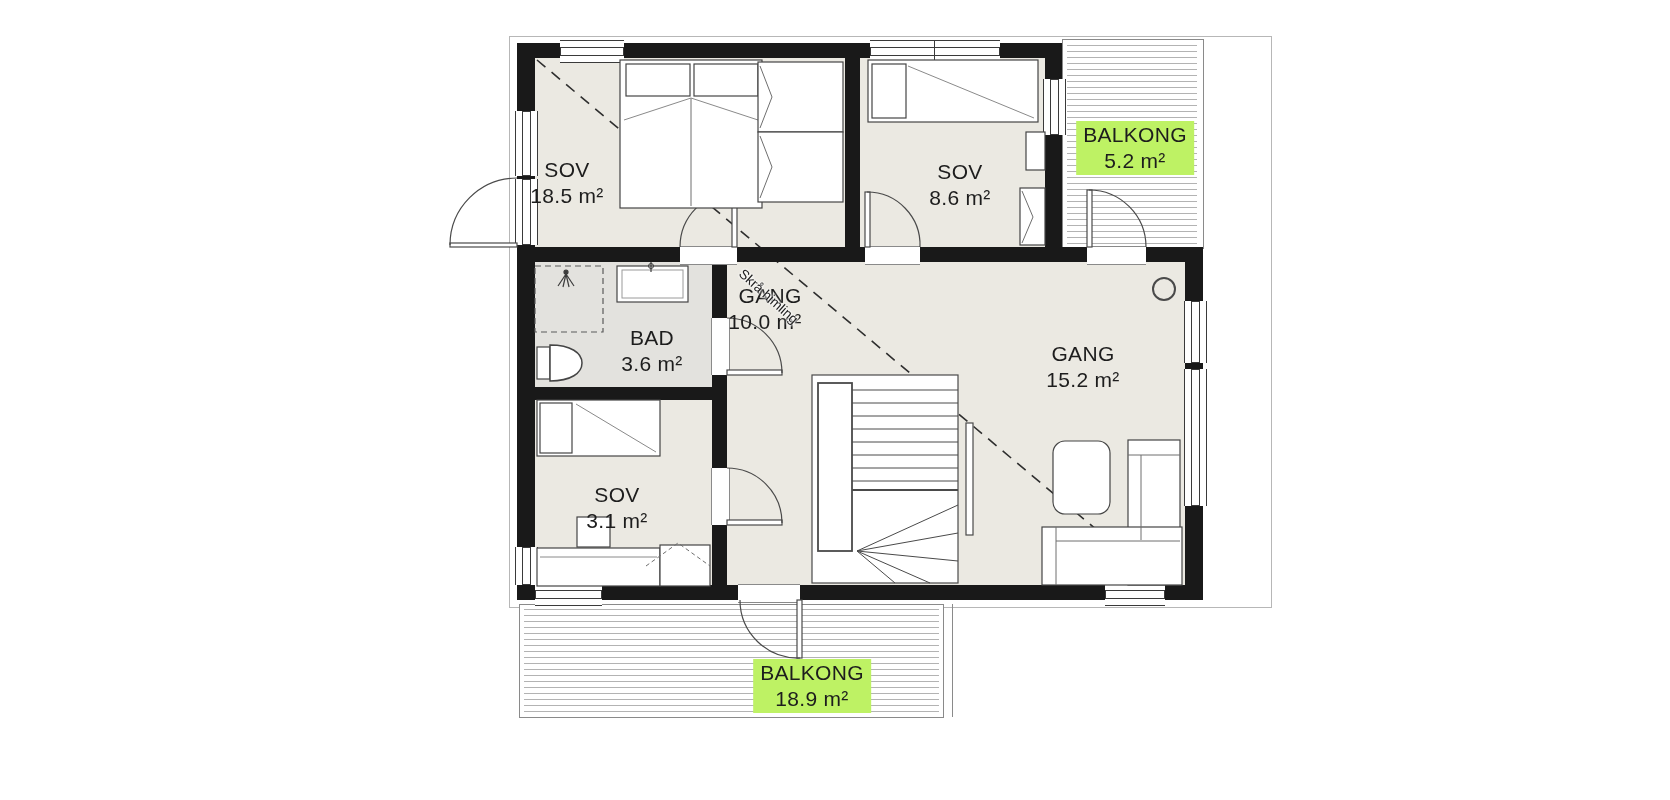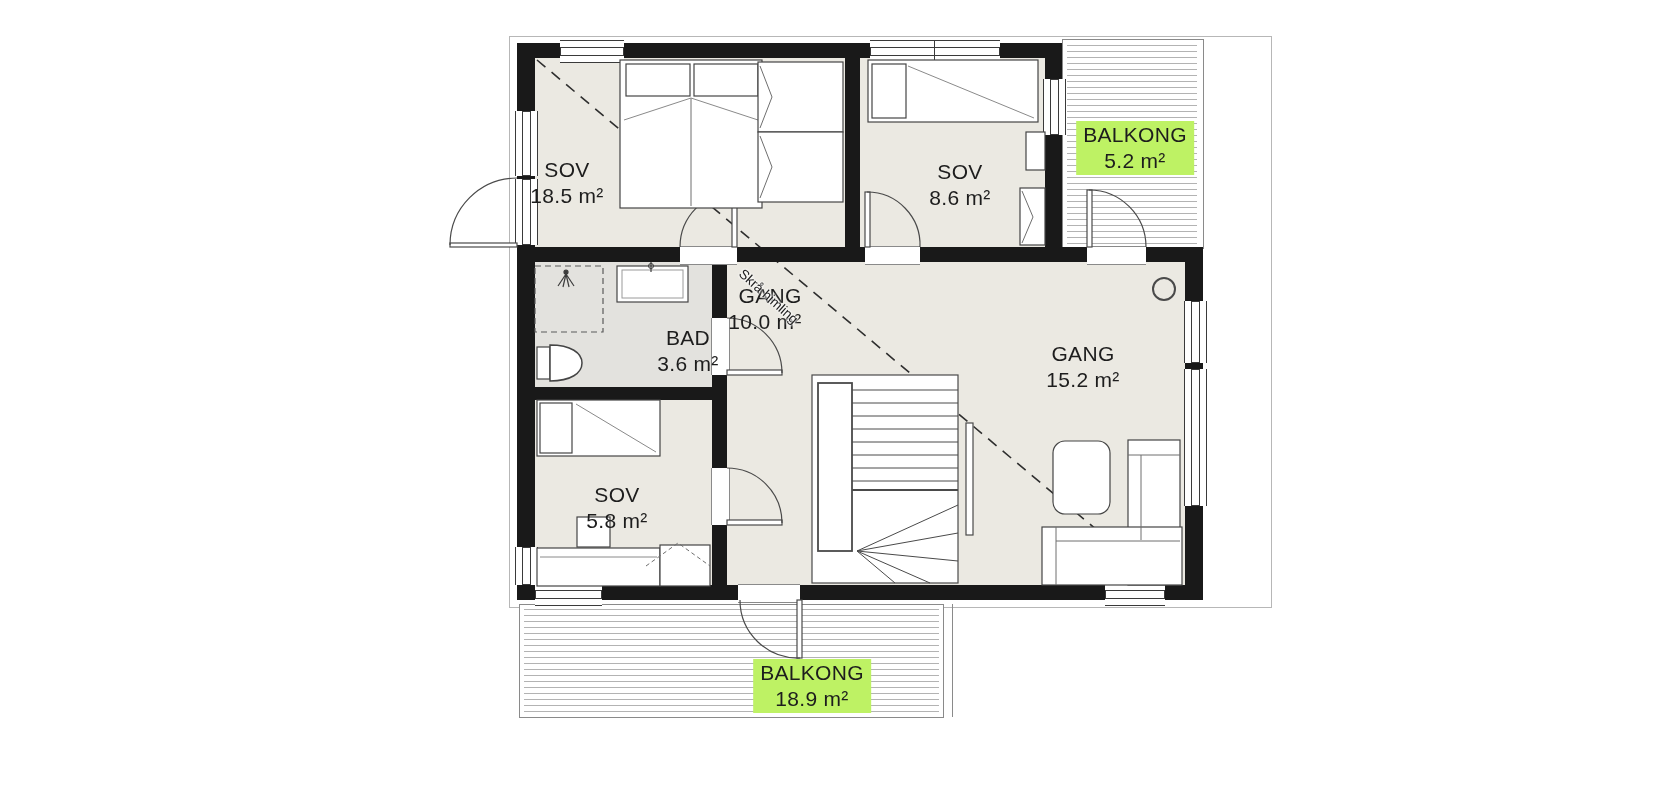--- a/index.html
+++ b/index.html
@@ -216,35 +216,35 @@
     <div>18.5 m²</div>
   </div>
   <div class="rlabel" style="left:960px;top:185px;">
     <div>SOV</div>
     <div>8.6 m²</div>
   </div>
   <div class="rlabel onwood" style="left:1135px;top:148px;">
     <div>BALKONG</div>
     <div>5.2 m²</div>
   </div>
-  <div class="rlabel" style="left:652px;top:351px;margin-left:36px;">
+  <div class="rlabel" style="left:652px;top:351px;">
     <div>BAD</div>
     <div>3.6 m²</div>
   </div>
   <div class="rlabel" style="left:765px;top:309px;text-align:right;">
     <div>GANG</div>
     <div>10.0 m²</div>
   </div>
   <div class="rlabel" style="left:1083px;top:367px;">
     <div>GANG</div>
     <div>15.2 m²</div>
   </div>
   <div class="rlabel" style="left:617px;top:508px;">
     <div>SOV</div>
-    <div>5.8 m²</div>
+    <div>3.1 m²</div>
   </div>
   <div class="rlabel onwood" style="left:812px;top:686px;">
     <div>BALKONG</div>
     <div>18.9 m²</div>
   </div>
 
   <div class="skra" style="left:746px;top:266px;">Skrå himling</div>
 
 </div>
 

